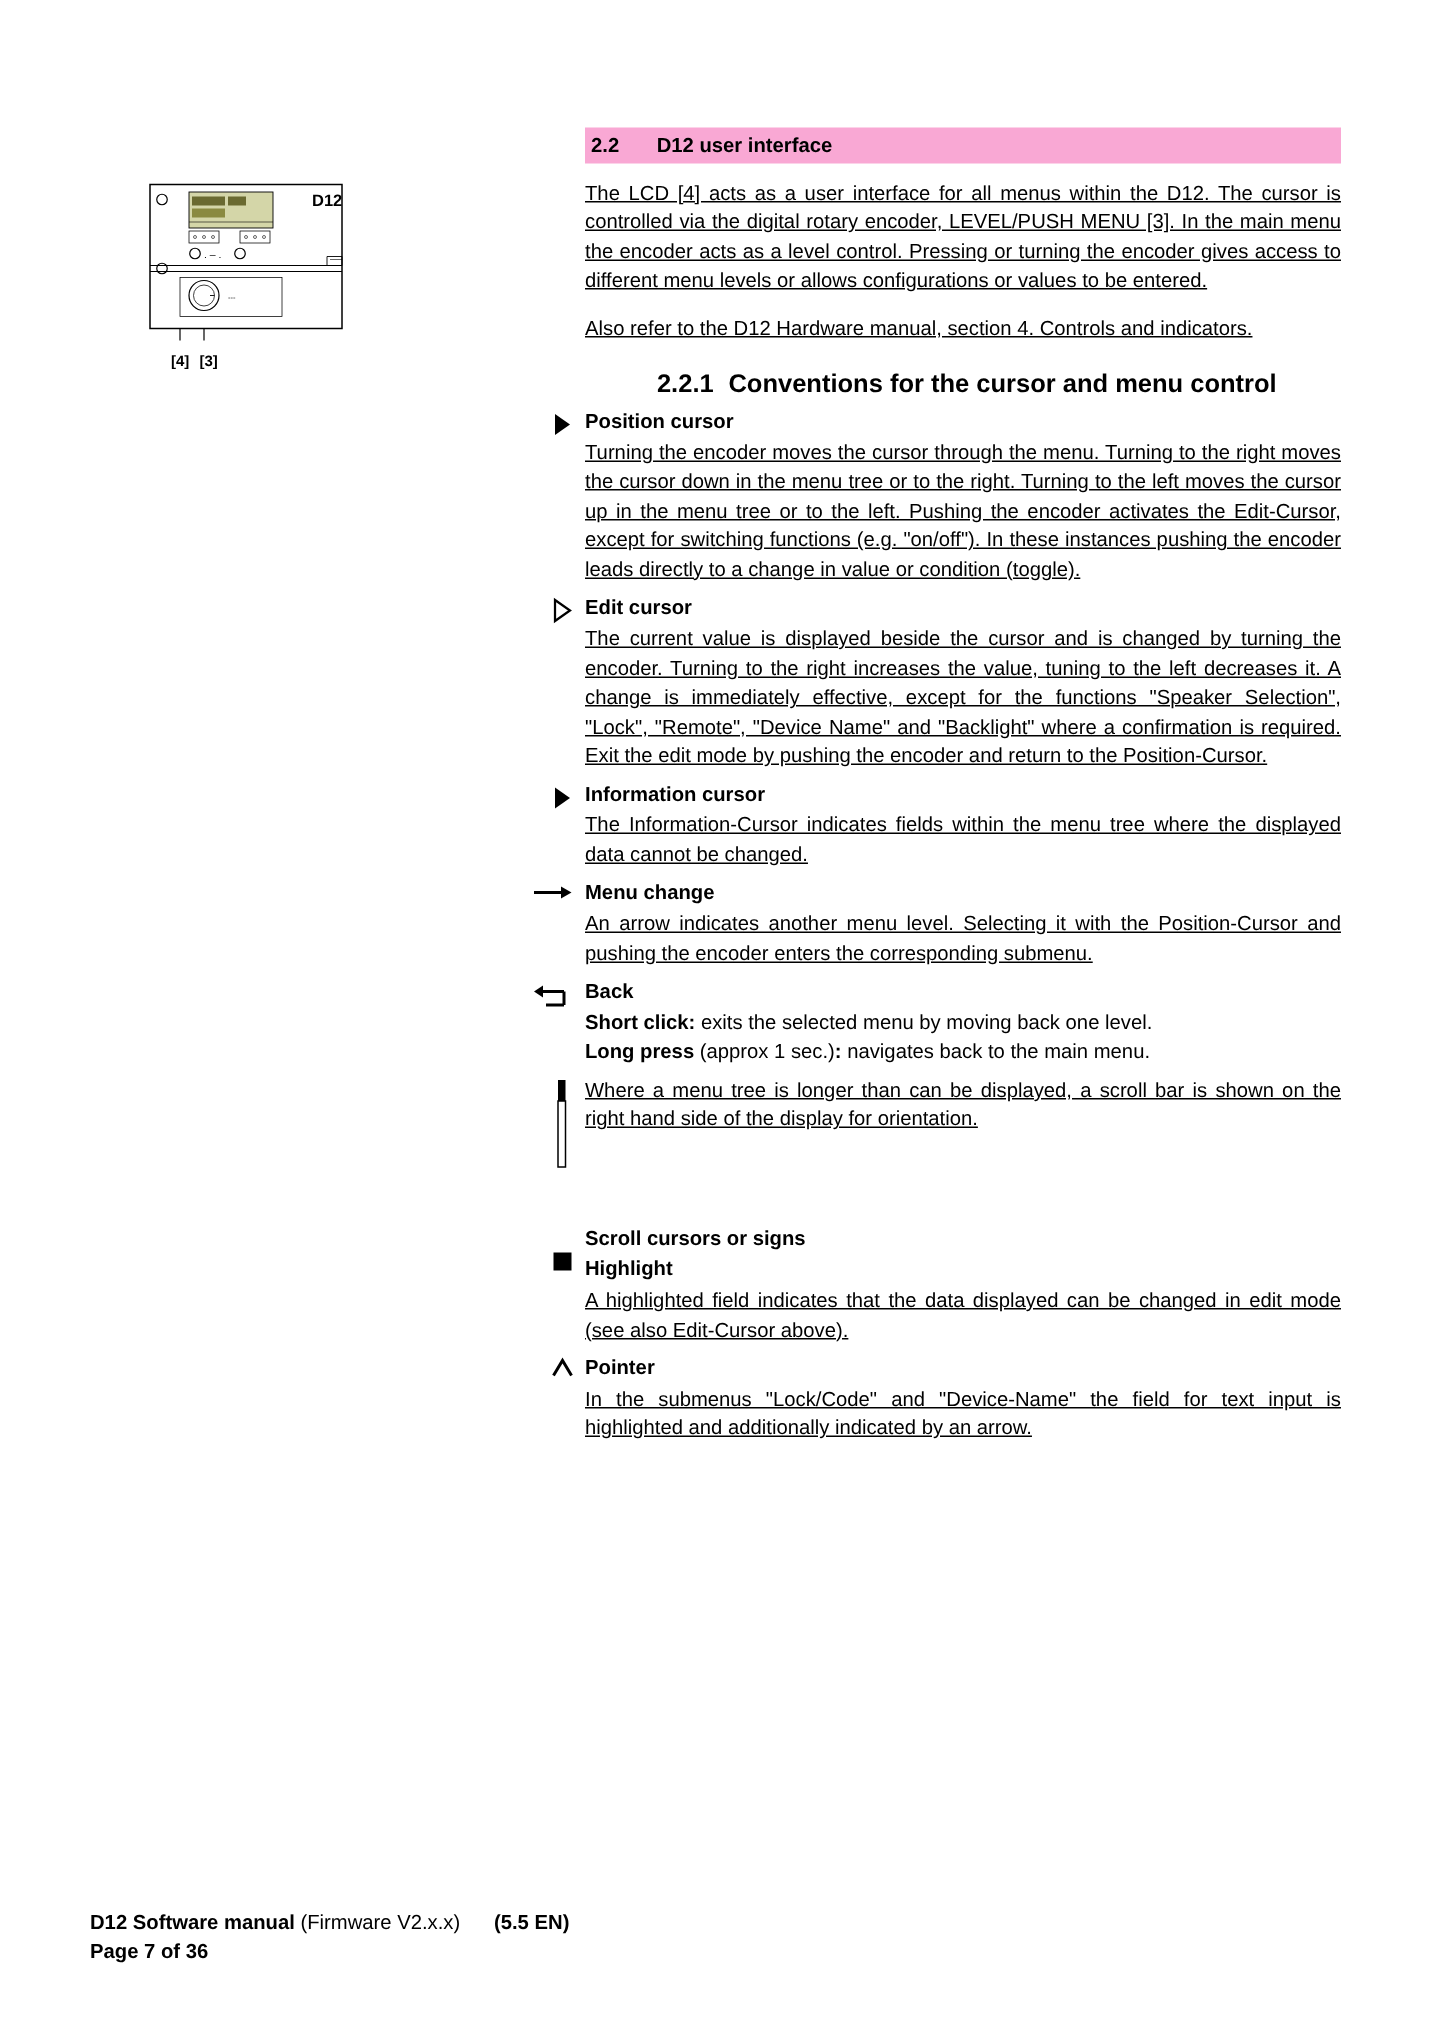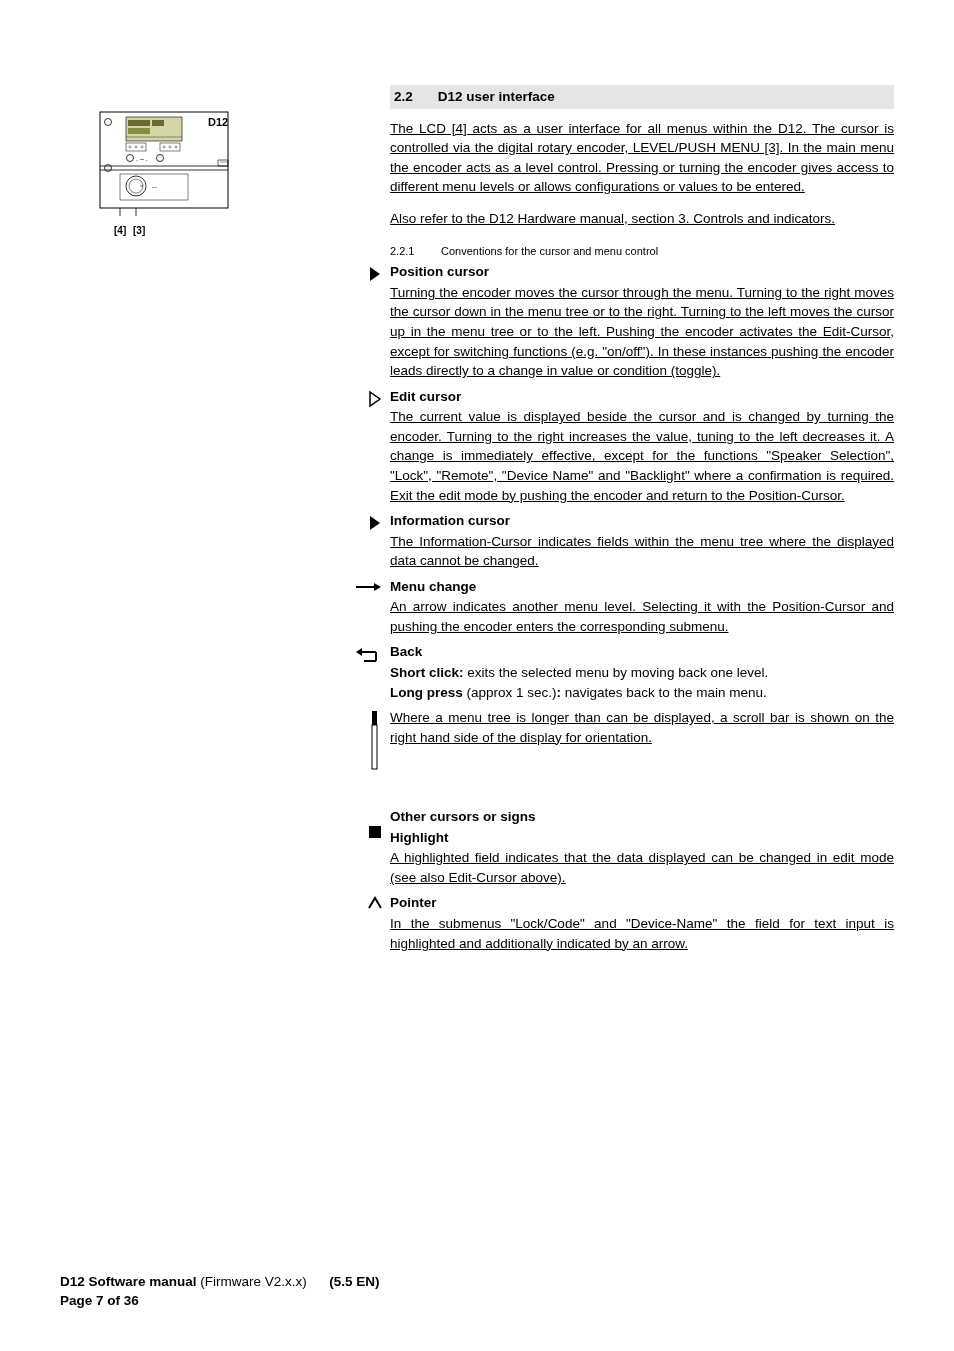--- a/index.html
+++ b/index.html
@@ -10,28 +10,28 @@
     width: 954px;
     height: 1351px;
     position: relative;
     background: #fff;
     color: #000;
   }
   .page { padding: 85px 60px 40px 60px; height: 100%; position: relative; }
   .main { display: flex; }
   .left-col { width: 330px; flex-shrink: 0; }
   .right-col { flex: 1; }
-  .device-box { margin-top: 25px; }
+  .device-box { margin-top: 36px; }
   .device-svg { display: block; }
   .device-labels { font-size: 10px; margin-left: 54px; margin-top: 4px; }
   .device-labels span { margin-right: 4px; font-weight: bold; }
-  .section-heading { background: #e5e5e5; padding: 2px 4px; margin-bottom: 10px; }
+  .section-heading { background: #f9a8d4; padding: 2px 4px; margin-bottom: 10px; }
   .section-heading-inner { font-weight: bold; font-size: 13.5px; }
   .section-num { display: inline-block; width: 40px; }
-  .subsection-heading { font-weight: normal; margin-top: 16px; margin-bottom: 2px; font-size: 11px; }
+  .subsection-heading { font-weight: bold; margin-top: 16px; margin-bottom: 2px; font-size: 17px; text-align: center; }
   .subsection-num { display: inline-block; width: 48px; }
   .para { text-align: justify; margin-bottom: 12px; }
   .row { display: flex; margin-bottom: 6px; }
   .icon-cell { width: 30px; flex-shrink: 0; display: flex; justify-content: center; padding-top: 3px; margin-left: -30px; margin-right: 0; }
   .text-cell { flex: 1; }
   .bold { font-weight: bold; }
   .subhead { font-weight: bold; margin-bottom: 1px; }
   .justify { text-align: justify; text-decoration: underline; }
   .footer { position: absolute; bottom: 40px; left: 60px; right: 60px; display: flex; justify-content: space-between; font-size: 13.5px; flex-direction: column; }
   .footer-left { }
@@ -104,21 +104,21 @@
 
     <div class="right-col">
 
       <div class="section-heading">
         <span class="section-heading-inner">
           <span class="section-num">2.2</span>
           <span>D12 user interface</span>
         </span>
       </div>
       <p class="para justify">The LCD [4] acts as a user interface for all menus within the D12. The cursor is controlled via the digital rotary encoder, LEVEL/PUSH MENU [3]. In the main menu the encoder acts as a level control. Pressing or turning the encoder gives access to different menu levels or allows configurations or values to be entered.</p>
-      <p class="para justify">Also refer to the D12 Hardware manual, section 3. Controls and indicators.</p>
+      <p class="para justify">Also refer to the D12 Hardware manual, section 4. Controls and indicators.</p>
 
       <div class="subsection-heading">
         <span class="subsection-num">2.2.1</span>
         <span>Conventions for the cursor and menu control</span>
       </div>
 
       <div class="row">
         <div class="icon-cell">
           <svg width="14" height="18">
               <path d="M2 2 L12 9 L2 16 Z" fill="#000"></path>
@@ -201,21 +201,21 @@
 
       <div style="height:30px;"></div>
 
       <div class="row">
         <div class="icon-cell" style="padding-top:18px;">
           <svg width="14" height="14">
               <rect x="1" y="1" width="12" height="12" fill="#000"></rect>
             </svg>
         </div>
         <div class="text-cell">
-          <div class="subhead">Other cursors or signs</div>
+          <div class="subhead">Scroll cursors or signs</div>
           <div class="subhead">Highlight</div>
           <p class="justify">A highlighted field indicates that the data displayed can be changed in edit mode (see also Edit-Cursor above).</p>
         </div>
       </div>
 
       <div class="row">
         <div class="icon-cell">
           <svg width="16" height="14">
               <path d="M2 12 L8 2 L14 12" fill="none" stroke="#000" stroke-width="2"></path>
             </svg>

